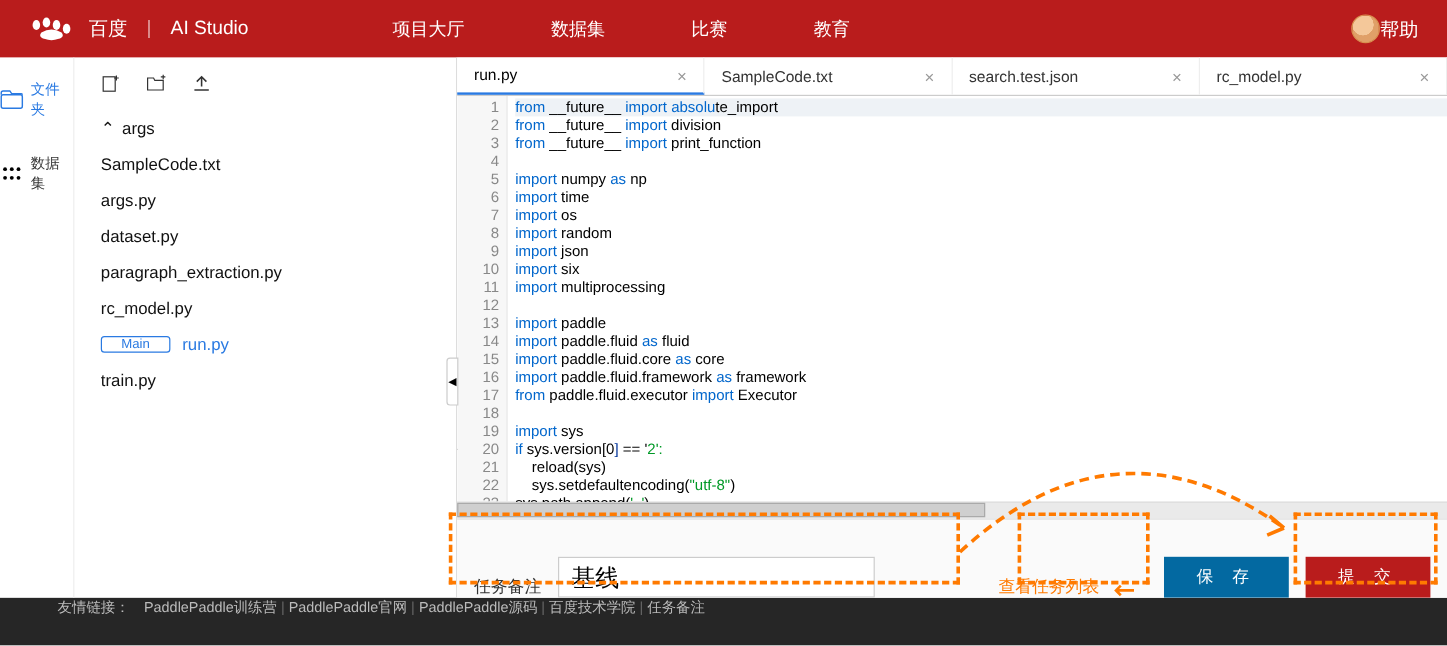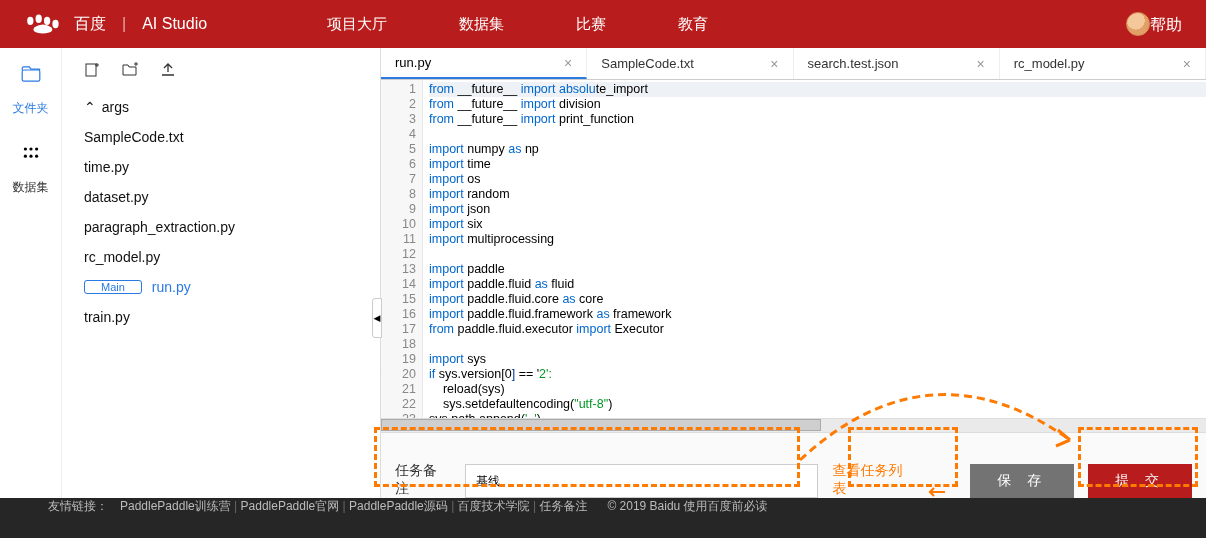--- a/index.html
+++ b/index.html
@@ -7,21 +7,21 @@
 .topbar{height:48px;background:#b91c1c;display:flex;align-items:center;color:#fff;padding:0 24px}
 .logo{display:flex;align-items:center;gap:8px;font-size:16px}
 .logo svg{height:22px}
 .logo-divider{margin:0 8px;opacity:.6}
 .nav{display:flex;gap:72px;margin-left:120px;font-size:15px}
 .nav-item{cursor:pointer}
 .topbar-right{margin-left:auto;display:flex;align-items:flex-end;}
 .avatar{width:24px;height:24px;border-radius:50%;background:radial-gradient(circle at 40% 35%,#f4c89a 45%,#e0a068 46%);border:1px solid #d89050}
 .main{display:flex;height:450px;background:#fff;position:relative}
 .siderail{width:62px;border-right:1px solid #eee;display:flex;flex-direction:column;align-items:center;padding-top:18px;gap:28px}
-.siderail-item{display:flex;flex-direction:column;align-items:center;gap:18px;font-size:12px;color:#333;cursor:pointer}
+.siderail-item{display:flex;flex-direction:row;align-items:center;gap:6px;font-size:12px;color:#333;cursor:pointer}
 .siderail-item.active{color:#2a7ae2}
 .siderail-icon{width:20px;height:16px}
 .filetree{width:318px;padding:14px 10px 14px 16px;font-size:14px;color:#111}
 .ft-toolbar{display:flex;gap:22px;padding-left:6px;margin-bottom:14px;color:#333}
 .ft-toolbar svg{cursor:pointer}
 .ft-row{padding:7px 6px;cursor:pointer;display:flex;align-items:center;gap:6px}
 .ft-row.folder{font-weight:400}
 .ft-row.selected{color:#2a7ae2}
 .main-badge{border:1px solid #2a7ae2;color:#2a7ae2;font-size:11px;padding:0 16px;border-radius:3px;margin-right:4px}
 .editor-col{flex:1;display:flex;flex-direction:column;border-left:1px solid #ddd;position:relative}
@@ -36,24 +36,24 @@
 .code{flex:1;padding:2px 0 0 6px;white-space:pre;overflow:auto}
 .kw{color:#0066cc}
 .lit{color:#009926}
 .num{color:#003399}
 .line{height:15px}
 .line.first{background:#eef2f6}
 .hscroll{height:14px;border-top:1px solid #ddd;background:#eaeaea;position:relative}
 .hscroll-thumb{position:absolute;left:0;top:0;height:12px;width:440px;background:#cfcfcf;border:1px solid #aaa}
 .bottom-panel{height:66px;border-top:1px solid #ddd;background:#fafafa;display:flex;align-items:flex-end;padding:0 14px;gap:14px;position:relative}
 .label{font-size:14px;color:#333}
-.taskinput{width:354px;height:34px;border:1px solid #ccc;padding:0 10px;font-size:12px;background:#fff;outline:none}
+.taskinput{width:264px;height:34px;border:1px solid #ccc;padding:0 10px;font-size:20px;background:#fff;outline:none}
 .link-btn{color:#ff7a00;font-size:14px;cursor:pointer;margin-left:auto;margin-right:-4px}
 .btn{height:34px;width:104px;border:none;font-size:14px;cursor:pointer;color:#fff;letter-spacing:6px}
-.btn.save{background:#737373}
+.btn.save{background:#0369a1}
 .btn.submit{background:#b91c1c}
 .anno{position:absolute;border:3px dashed #ff7a00;pointer-events:none}
 .anno.a1{left:374px;top:427px;width:426px;height:60px}
 .anno.a2{left:848px;top:427px;width:110px;height:60px}
 .anno.a3{left:1078px;top:427px;width:120px;height:60px}
 .footer{height:40px;background:#262626;color:#bbb;font-size:12px;display:flex;align-items:flex-start;padding:0 48px;gap:12px}
 .footer a{color:#bbb;text-decoration:none}
 .footer .sep{color:#666}
 svg.arrow{position:absolute;pointer-events:none;z-index:50}
 </style>
@@ -127,21 +127,21 @@
     </div>
     <div class="ft-row folder">
       <span>⌃</span>
       <span>args</span>
     </div>
     <div id="ft-files">
         <div class="ft-row">
           <span>SampleCode.txt</span>
         </div>
         <div class="ft-row">
-          <span>time.py</span>
+          <span>args.py</span>
         </div>
         <div class="ft-row">
           <span>dataset.py</span>
         </div>
         <div class="ft-row">
           <span>paragraph_extraction.py</span>
         </div>
         <div class="ft-row">
           <span>rc_model.py</span>
         </div>
@@ -224,14 +224,13 @@
 <div class="anno a3"></div>
 
 <svg class="arrow" style="left:790px;top:360px;width:300px;height:110px" viewBox="0 0 300 110">
   <path d="M10 100 Q 140 -20 280 80" stroke="#ff7a00" stroke-width="3" stroke-dasharray="8 5" fill="none"></path>
   <path d="M280 80 L268 70 M280 80 L266 86" stroke="#ff7a00" stroke-width="3" fill="none"></path>
 </svg>
 
 <div class="footer">
   <span>友情链接：</span>
   <span id="footer-links"><a href="#">PaddlePaddle训练营</a><span class="sep">  |  </span><a href="#">PaddlePaddle官网</a><span class="sep">  |  </span><a href="#">PaddlePaddle源码</a><span class="sep">  |  </span><a href="#">百度技术学院</a><span class="sep">  |  </span><a href="#">任务备注</a></span>
-  <span style="margin-left:8px">© 2019 Baidu 使用百度前必读</span>
 </div>
 
 </body></html>

